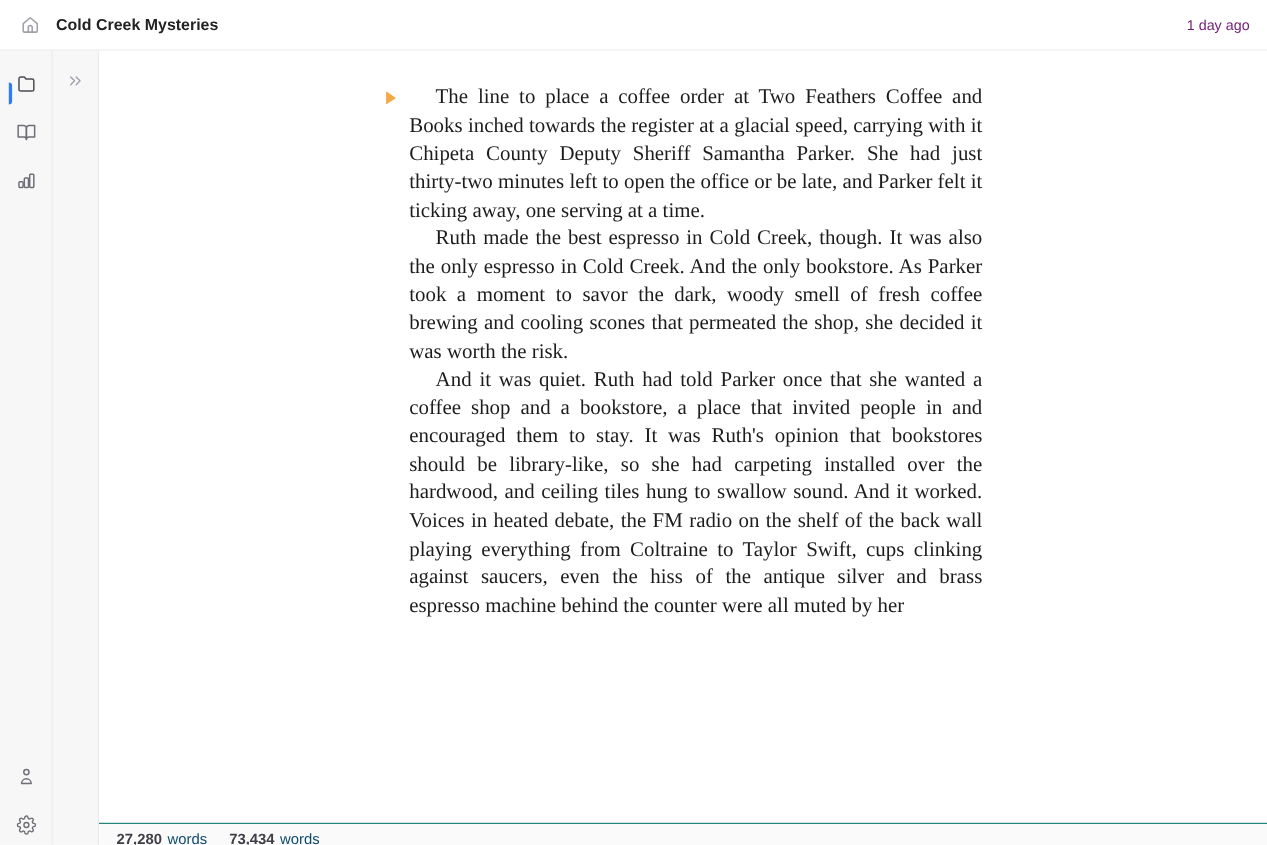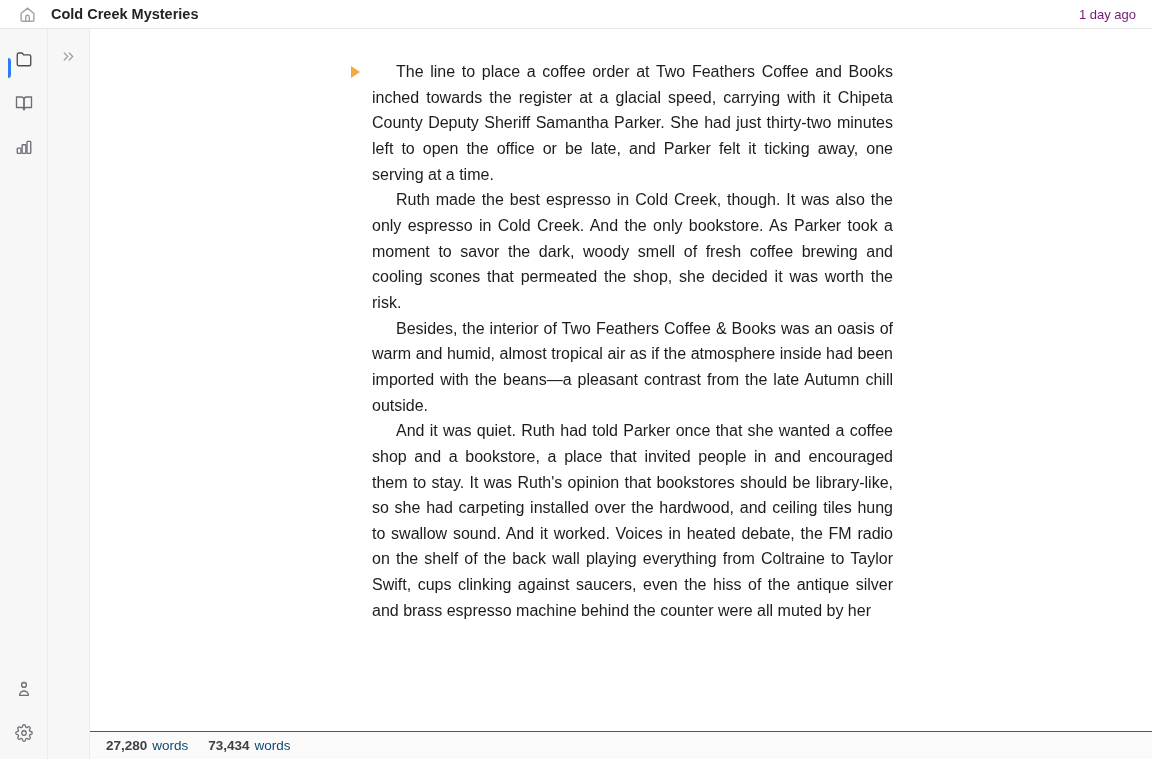--- a/index.html
+++ b/index.html
@@ -5,21 +5,21 @@
   * { margin: 0; padding: 0; box-sizing: border-box; }
   html, body { width: 1152px; height: 768px; overflow: hidden; }
   body {
     font-family: "Liberation Sans", sans-serif;
     background: #ffffff;
     color: #232326;
   }
 
   
   .topbar {
-    height: 29px;
+    height: 46px;
     display: flex;
     align-items: center;
     padding: 0 16px;
     border-bottom: 1px solid #e7e7ea;
     background: #ffffff;
   }
   .home-btn {
     width: 22px; height: 22px;
     display: flex; align-items: center; justify-content: center;
     cursor: pointer;
@@ -96,22 +96,22 @@
     top: 0; left: 0; right: 0; bottom: 28px;
     overflow: hidden;
     padding-top: 30px;
   }
   .doc-column {
     width: 521px;
     margin-left: 282px;
     position: relative;
   }
   .doc-column p {
-    font-family: Liberation Sans, sans-serif;
-    font-size: 16px;
+    font-family: Liberation Serif, serif;
+    font-size: 19px;
     line-height: 25.65px;
     color: #1c1c1e;
     text-align: justify;
     text-indent: 24px;
   }
   .para-marker {
     position: absolute;
     left: -21px;
     top: 7px;
     width: 0; height: 0;
@@ -199,21 +199,20 @@
     </div>
   </div>
 
   <div class="content">
     <div class="doc-scroll">
       <div class="doc-column">
         <span class="para-marker"></span>
 
       <p>The line to place a coffee order at Two Feathers Coffee and Books inched towards the register at a glacial speed, carrying with it Chipeta County Deputy Sheriff Samantha Parker. She had just thirty-two minutes left to open the office or be late, and Parker felt it ticking away, one serving at a time.</p>
           <p>Ruth made the best espresso in Cold Creek, though. It was also the only espresso in Cold Creek. And the only bookstore. As Parker took a moment to savor the dark, woody smell of fresh coffee brewing and cooling scones that permeated the shop, she decided it was worth the risk.</p>
-          <p>Besides, the interior of Two Feathers Coffee &amp; Books was an oasis of warm and humid, almost tropical air as if the atmosphere inside had been imported with the beans—a pleasant contrast from the late Autumn chill outside.</p>
           <p>And it was quiet. Ruth had told Parker once that she wanted a coffee shop and a bookstore, a place that invited people in and encouraged them to stay. It was Ruth's opinion that bookstores should be library-like, so she had carpeting installed over the hardwood, and ceiling tiles hung to swallow sound. And it worked. Voices in heated debate, the FM radio on the shelf of the back wall playing everything from Coltraine to Taylor Swift, cups clinking against saucers, even the hiss of the antique silver and brass espresso machine behind the counter were all muted by her</p>
         </div>
     </div>
 
     <div class="statusbar">
       <div class="count-group">
         <span class="count-num">27,280</span>
         <span class="count-label">words</span>
       </div>
       <div class="count-group">

